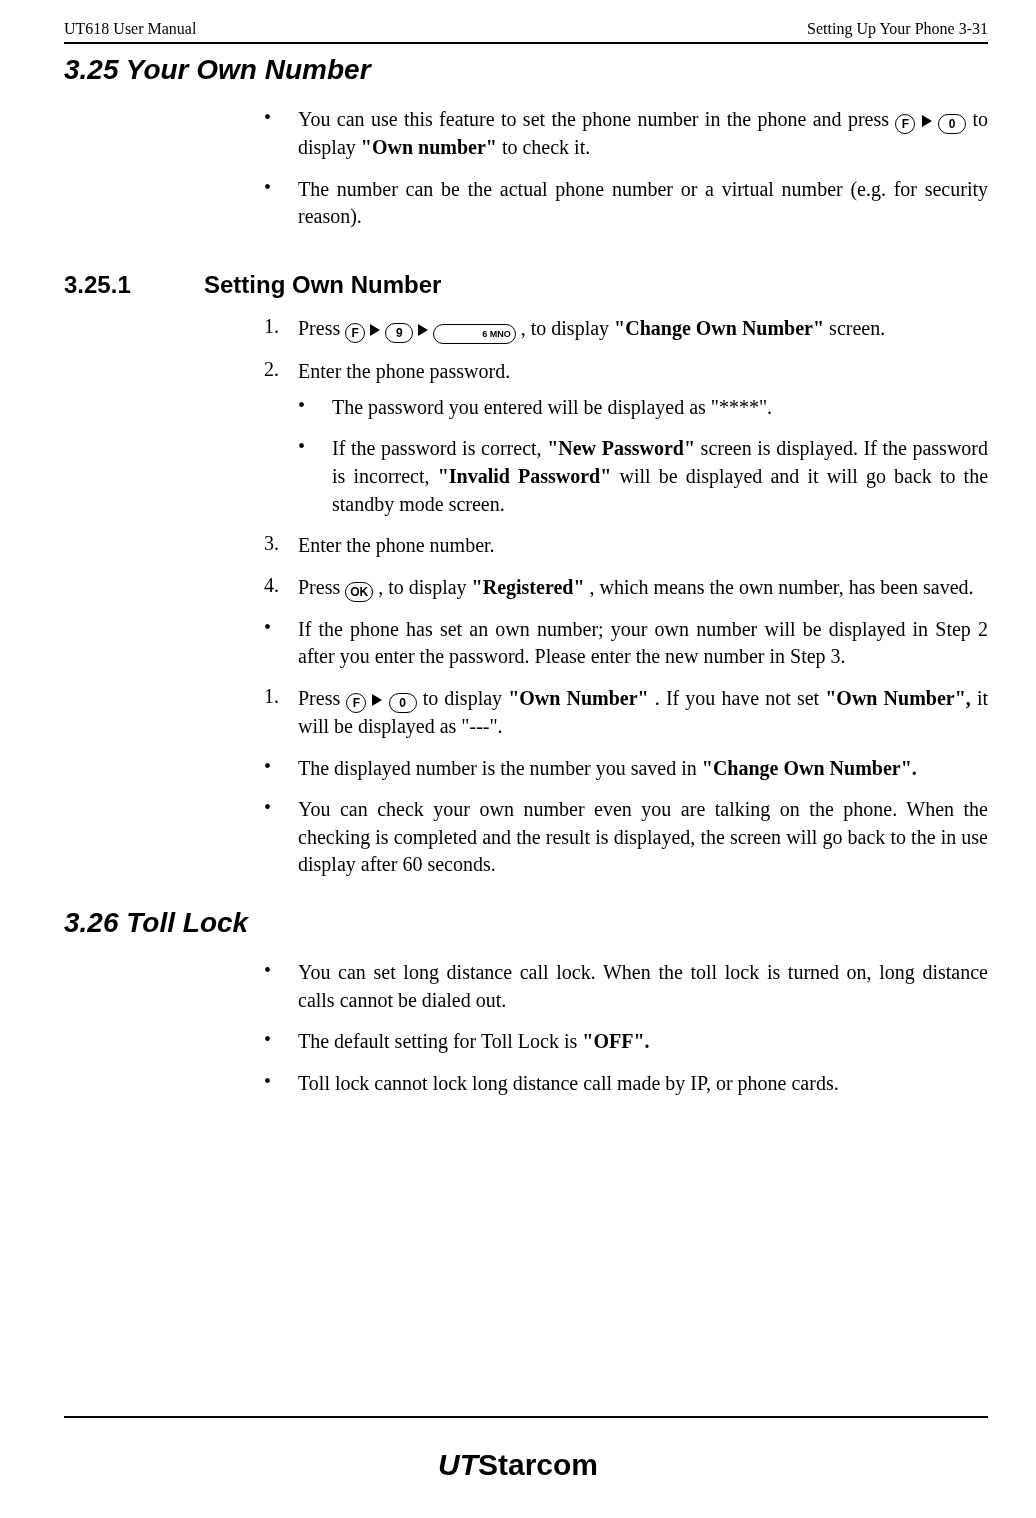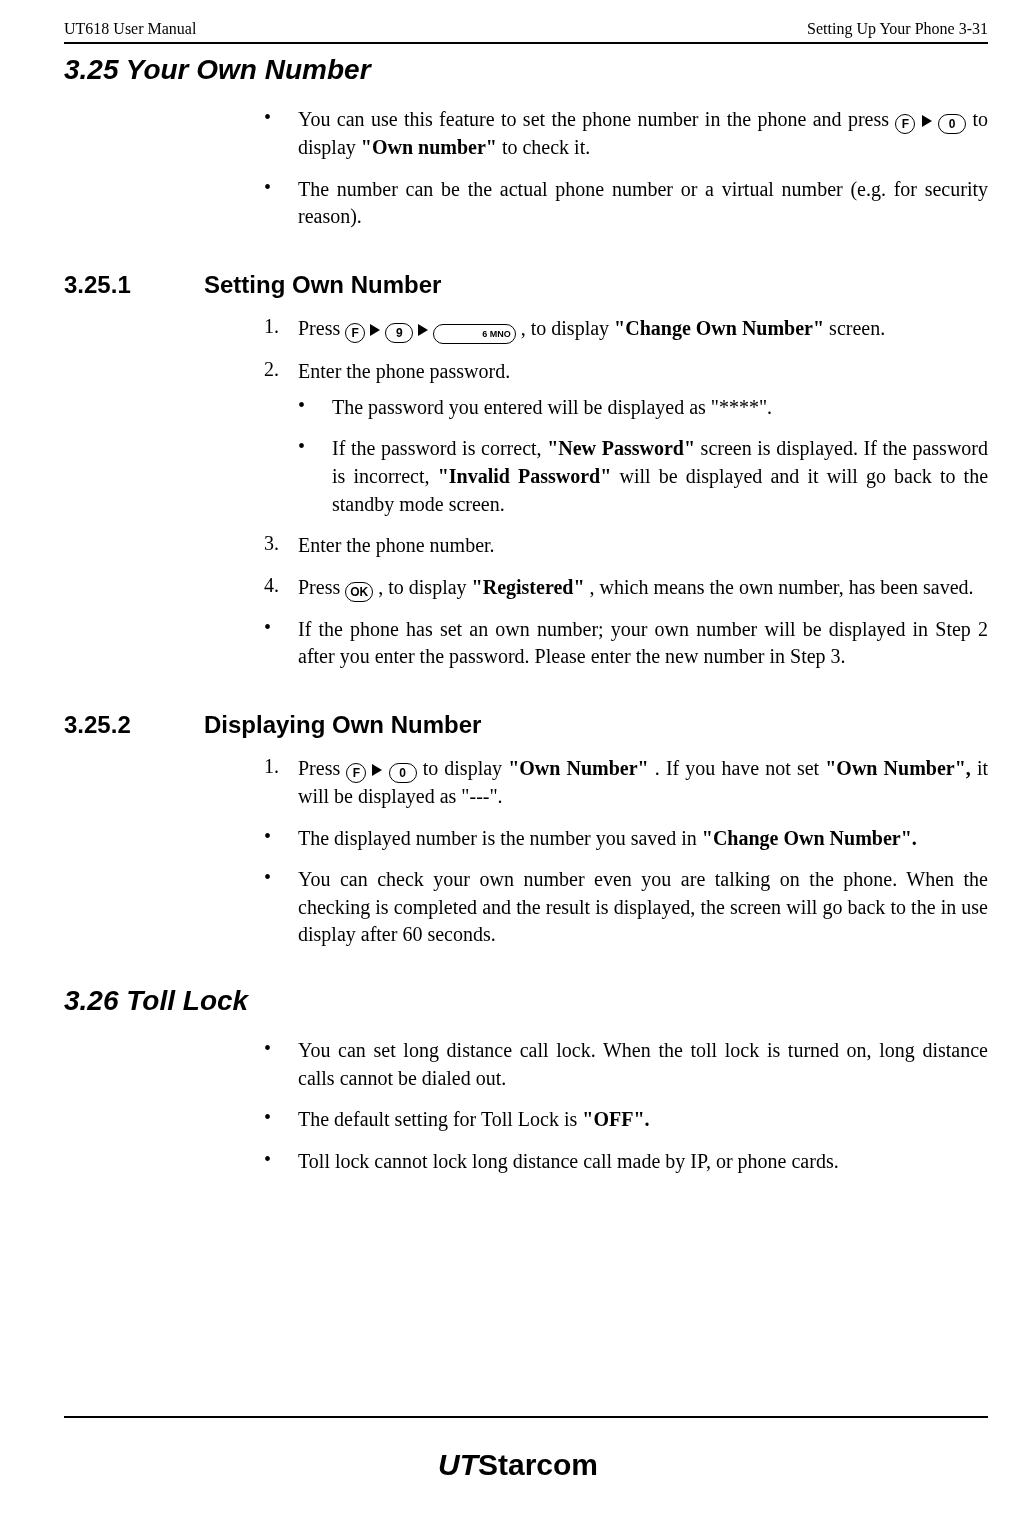--- a/index.html
+++ b/index.html
@@ -222,24 +222,20 @@
   </div>
 
 
   <div class="content-block">
     <div class="bullet">
       <div class="mk">•</div>
       <div class="txt">If the phone has set an own number; your own number will be displayed in Step 2 after you enter the password. Please enter the new number in Step 3.</div>
     </div>
   </div>
 
-  <div class="subsection">
-    <span class="num">3.25.2</span>
-    <span>Displaying Own Number</span>
-  </div>
 
   <div class="content-block">
     <div class="numitem">
       <div class="mk">1.</div>
       <div class="txt">
         <span>Press </span>
         <span class="key round">F</span>
         <span class="tri"></span>
         <span class="key">0</span>
         <span> to display </span>
@@ -257,21 +253,21 @@
         <b>"Change Own Number".</b>
       </div>
     </div>
 
     <div class="bullet">
       <div class="mk">•</div>
       <div class="txt">You can check your own number even you are talking on the phone. When the checking is completed and the result is displayed, the screen will go back to the in use display after 60 seconds.</div>
     </div>
   </div>
 
-  <div class="section-title" style="margin-top:36px;">3.26 Toll Lock</div>
+  <div class="section-title" style="margin-top:28px;">3.26 Toll Lock</div>
 
   <div class="content-block">
     <div class="bullet">
       <div class="mk">•</div>
       <div class="txt">You can set long distance call lock. When the toll lock is turned on, long distance calls cannot be dialed out.</div>
     </div>
     <div class="bullet">
       <div class="mk">•</div>
       <div class="txt">
         <span>The default setting for Toll Lock is </span>

